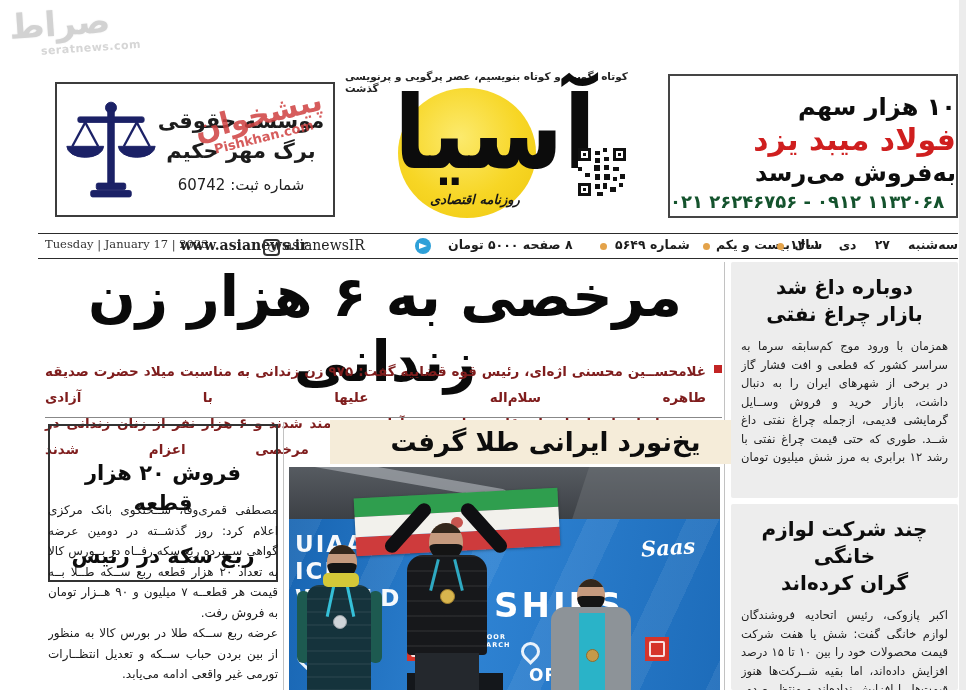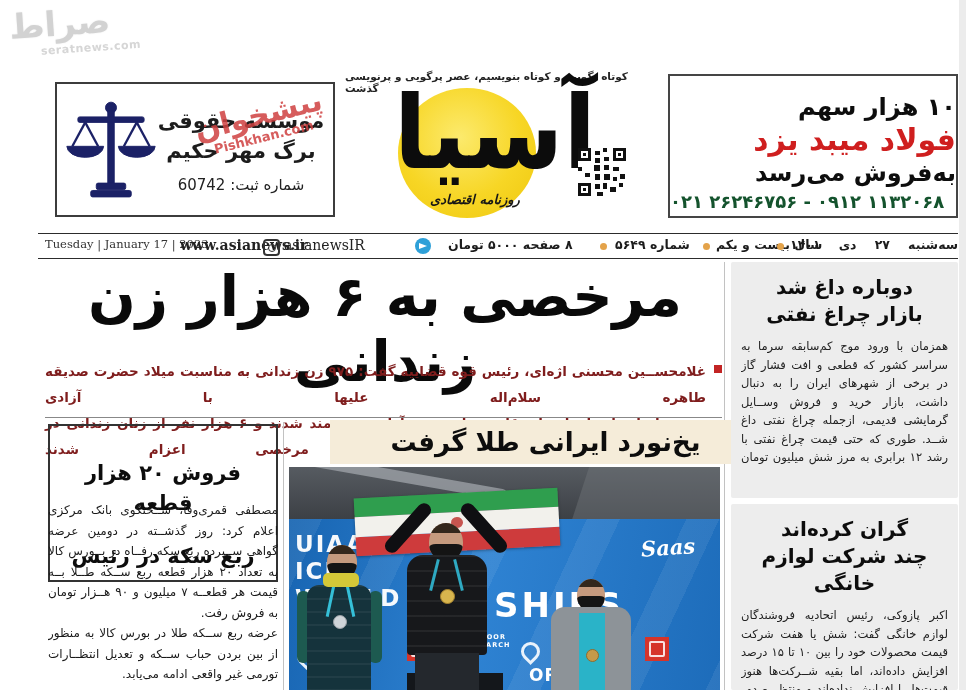--- a/index.html
+++ b/index.html
@@ -319,19 +319,19 @@
     <div class="medal" style="left:297px; top:182px; width:11px; height:11px; background:#c59a4a; border:1px solid #8f6c2e; z-index:5;"></div>
   </div>
 
   <div class="abs sb sb1">
     <div class="sb-title">دوباره داغ شد</div>
     <div class="sb-title">بازار چراغ نفتی</div>
     <div class="sb-body">همزمان با ورود موج کم‌سابقه سرما به سراسر کشور که قطعی و افت فشار گاز در برخی از شهرهای ایران را به دنبال داشت، بازار خرید و فروش وســایل گرمایشی قدیمی، ازجمله چراغ نفتی داغ شــد. طوری که حتی قیمت چراغ نفتی با رشد ۱۲ برابری به مرز شش میلیون تومان رسید.
 در حال حاضر یک چــراغ نفتی والر نو با قیمت پنج میلیون و ۵۰۰ هزار تومان در یک فروشــگاه اینترنتی در حال فروش اســت. قیمت دســت دوم همین چراغ نفتی در این سایت اینترنتی سه میلیون و ۹۰۰ هزار تومان است.</div>
   </div>
   <div class="abs sb sb2">
+    <div class="sb-title">چند شرکت لوازم خانگی</div>
     <div class="sb-title">گران کرده‌اند</div>
-    <div class="sb-title">چند شرکت لوازم خانگی</div>
     <div class="sb-body">اکبر پازوکی، رئیس اتحادیه فروشندگان لوازم خانگی گفت: شش یا هفت شرکت قیمت محصولات خود را بین ۱۰ تا ۱۵ درصد افزایش داده‌اند، اما بقیه شــرکت‌ها هنوز قیمت‌ها را افزایش نداده‌اند و منتظر صدور مجوز افزایش قیمت از سوی سازمان حمایت مصرف کنندگان و تولیدکنندگان هستند.
 پیگیری از سازمان حمایت و صمت نشان می‌دهد که مجوزی برای افزایش قیمت صادر نشده است.</div>
   </div>
 
 </div>
 
 </body></html>

